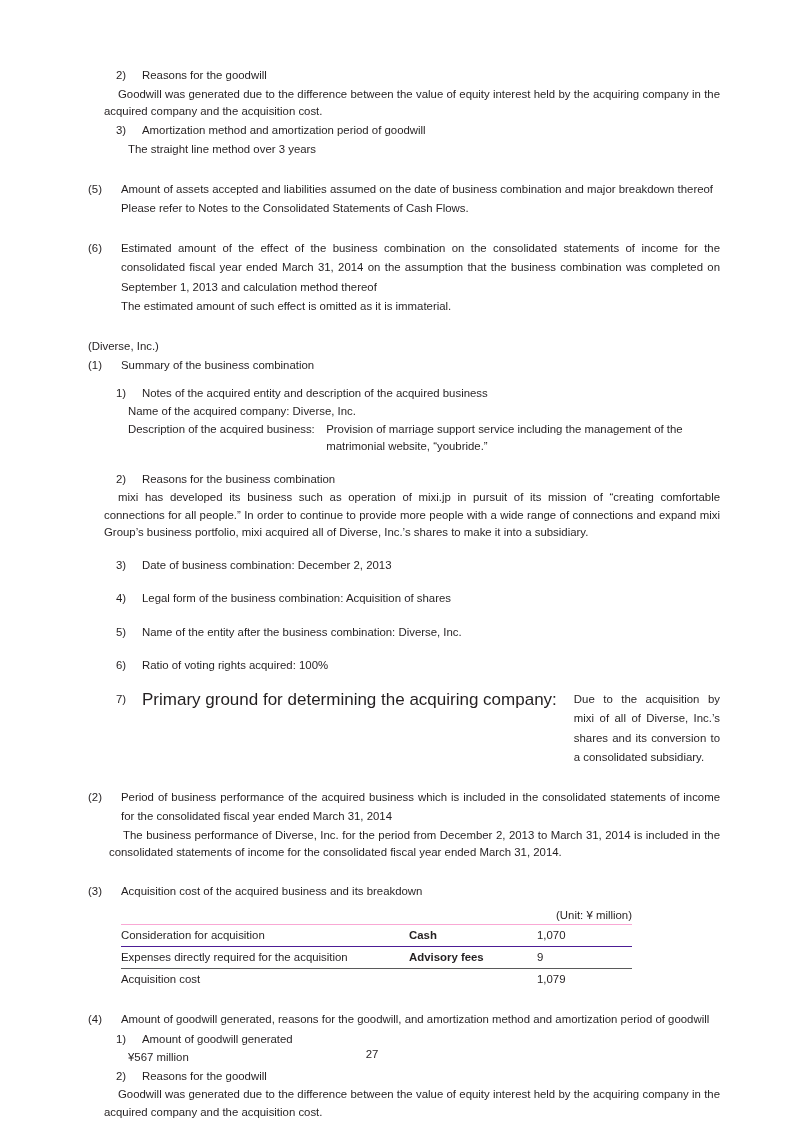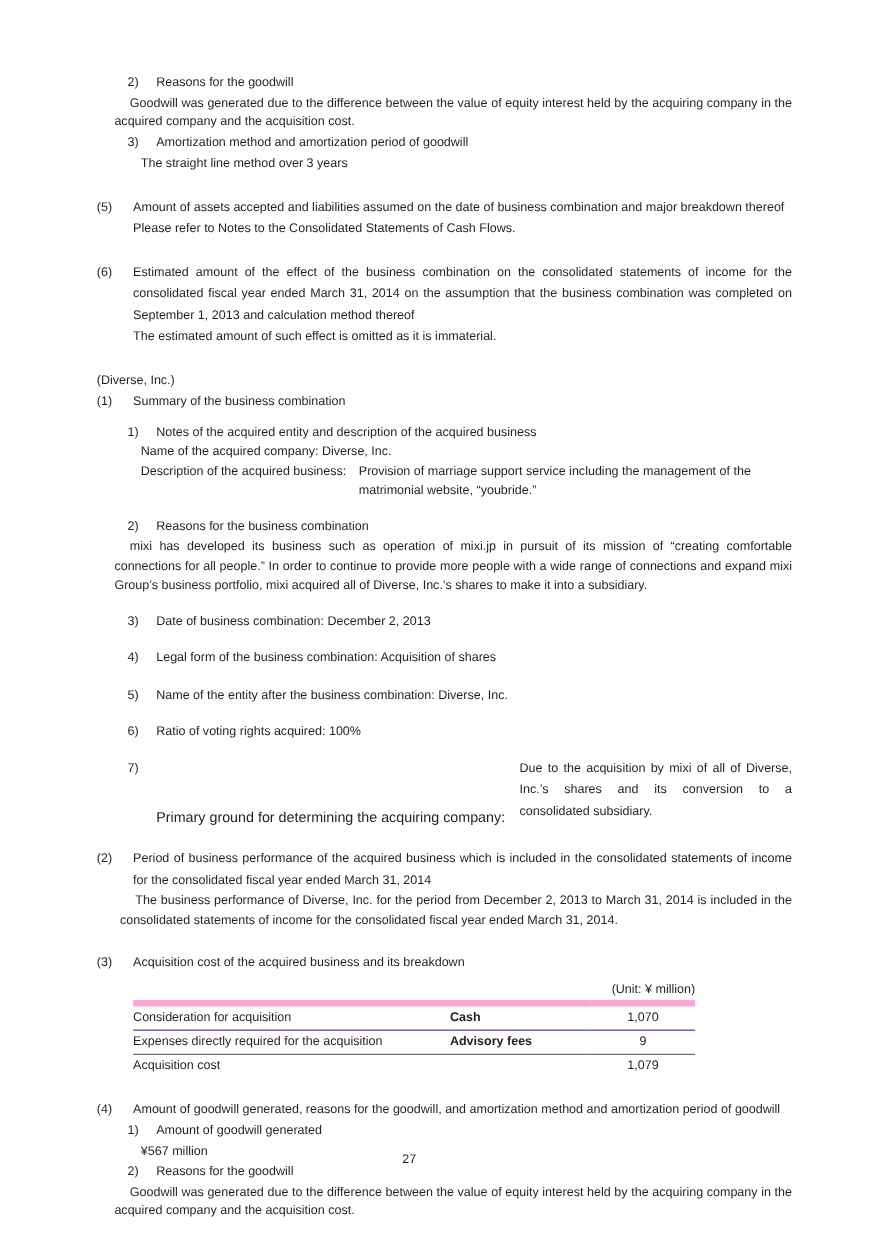--- a/index.html
+++ b/index.html
@@ -68,24 +68,23 @@
   .gap-m { height: 14px; }
   .gap-l { height: 20px; }
 
   
   .two-col {
     display: flex;
     align-items: flex-start;
   }
   .two-col .lead {
     flex: 0 0 auto;
-    font-size: 13px;
+    font-size: 17px;
     line-height: 19.5px;
     white-space: pre;
-    margin-top: 43px;
   }
   .two-col .rest {
     flex: 1 1 auto;
     text-align: justify;
     text-align-last: left;
     font-size: 11.4px;
     line-height: 19.5px;
   }
 
   
@@ -118,22 +117,22 @@
     width: 511px;
     font-size: 11.4px;
   }
   table.acq td {
     padding: 2px 0 3px 0;
     line-height: 16px;
     vertical-align: bottom;
   }
   td.c-label { width: 288px; padding-left: 6px; }
   td.c-mid   { width: 128px; font-weight: bold; }
-  td.c-val   { text-align: center; padding-right: 8px; }
-  tr.r-top td    { border-top: 6px solid #f9a8d4; }
+  td.c-val   { text-align: left; padding-right: 8px; }
+  tr.r-top td    { border-top: 1px solid #f9a8d4; }
   tr.r-mid td    { border-top: 1px solid #4c1d95; }
   tr.r-total td  { border-top: 1px solid #5a5a5a; }
 
   
   #folio {
     position: absolute;
     left: 0;
     top: 1048px;
     width: 744px;
     text-align: center;

